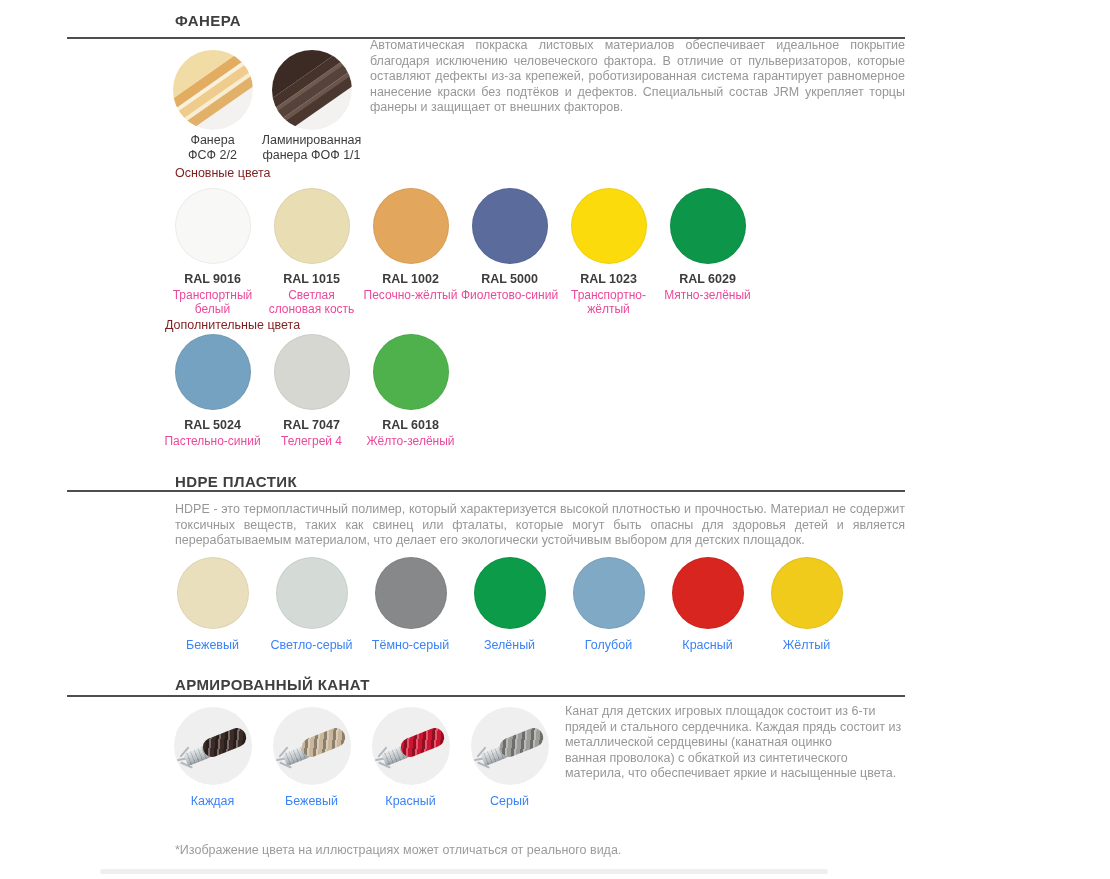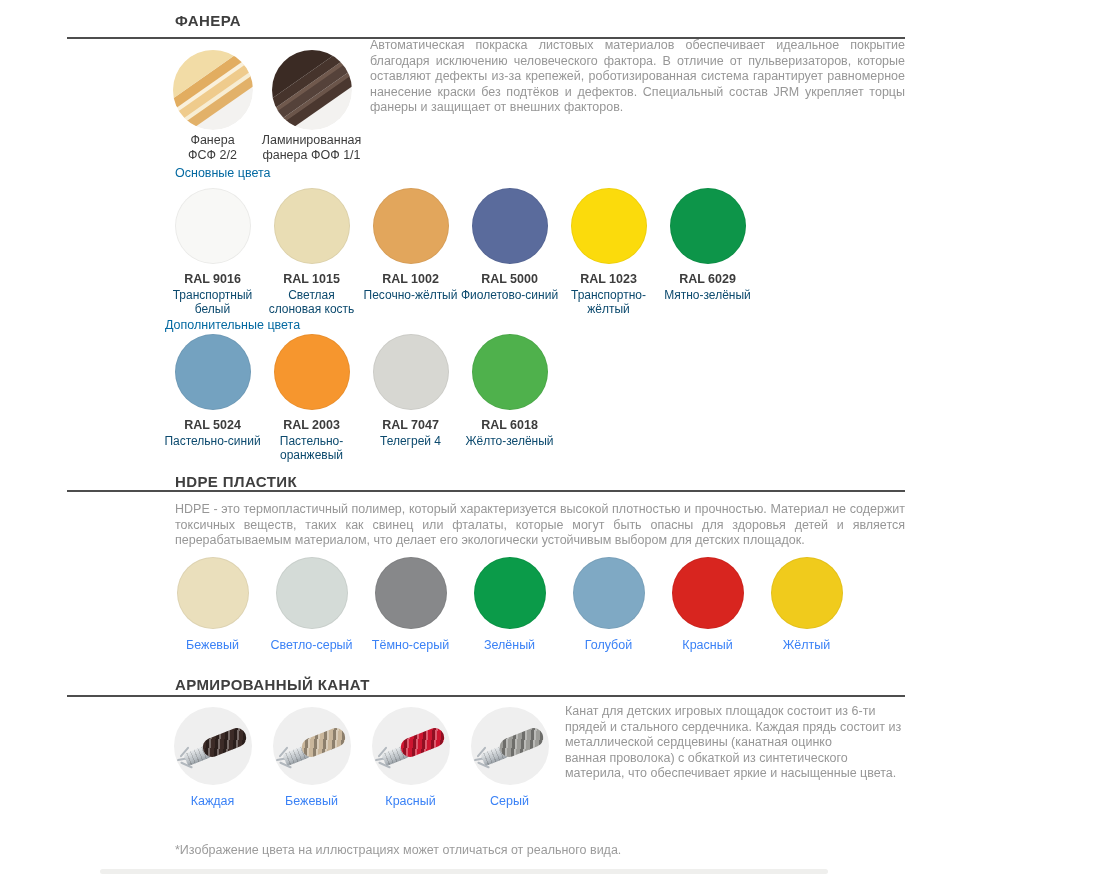--- a/index.html
+++ b/index.html
@@ -3,28 +3,28 @@
 <meta charset="utf-8">
 <style>
   html,body{margin:0;padding:0;background:#ffffff;}
   body{font-family:"Liberation Sans", sans-serif;-webkit-font-smoothing:antialiased;}
   #canvas{position:relative;width:964px;height:879px;background:#ffffff;overflow:hidden;}
   .abs{position:absolute;}
   .sec-title{font-size:15px;font-weight:bold;color:#3f3f3f;letter-spacing:.4px;}
   .rule{height:2px;background:#4e4e4e;}
   .para{font-size:12.5px;line-height:15.6px;color:#979797;text-align:justify;}
   .pre{white-space:pre-line;}
-  .sub-label{font-size:12.5px;color:#0369a1;}
+  .sub-label{font-size:12.5px;color:#7f1d1d;}
   .row{display:flex;}
   .cell{width:99px;display:flex;flex-direction:column;align-items:center;text-align:center;}
   .swatch{border-radius:50%;box-shadow:inset 0 0 0 1px rgba(0,0,0,.055);}
   .sw-76{width:76px;height:76px;}
   .sw-72{width:72px;height:72px;}
   .code{font-size:12.5px;font-weight:bold;color:#3c3c3c;margin-top:8px;line-height:14px;}
-  .cname{font-size:12px;color:#0c4a6e;line-height:14px;margin-top:2px;}
+  .cname{font-size:12px;color:#ec4899;line-height:14px;margin-top:2px;}
   .hname{font-size:12.5px;color:#3b82f6;margin-top:9px;}
   .caption{font-size:12.5px;color:#3c3c3c;line-height:15px;margin-top:3px;white-space:pre-line;}
   .footnote{font-size:12.5px;color:#9b9b9b;}
   .bottom-strip{height:5px;background:#efefed;border-radius:3px;}
 
   
   .rope-circle{width:78px;height:78px;border-radius:50%;background:#efefef;position:relative;overflow:hidden;}
   .rope-steel{position:absolute;left:11px;top:42px;width:25px;height:13px;transform:rotate(-22deg);
     background:linear-gradient(180deg,#e6e9eb 0%,#b6bcc1 70%,#989fa5 100%);border-radius:3px;}
   .rope-steel::after{content:"";position:absolute;inset:0;border-radius:3px;
@@ -129,25 +129,20 @@
   </div>
 
   <div class="abs sub-label" style="left:165px;top:318px;">Дополнительные цвета</div>
   <div class="abs row" style="left:163px;top:334px;">
     <div class="cell">
       <div class="swatch sw-76" style="background: rgb(116, 162, 192);"></div>
       <div class="code">RAL 5024</div>
       <div class="cname">Пастельно-синий</div>
     </div>
     <div class="cell">
-      <div class="swatch sw-76" style="background: rgb(246, 150, 46);"></div>
-      <div class="code">RAL 2003</div>
-      <div class="cname">Пастельно-оранжевый</div>
-    </div>
-    <div class="cell">
       <div class="swatch sw-76" style="background: rgb(215, 215, 210);"></div>
       <div class="code">RAL 7047</div>
       <div class="cname">Телегрей 4</div>
     </div>
     <div class="cell">
       <div class="swatch sw-76" style="background: rgb(79, 177, 76);"></div>
       <div class="code">RAL 6018</div>
       <div class="cname">Жёлто-зелёный</div>
     </div>
   </div>

